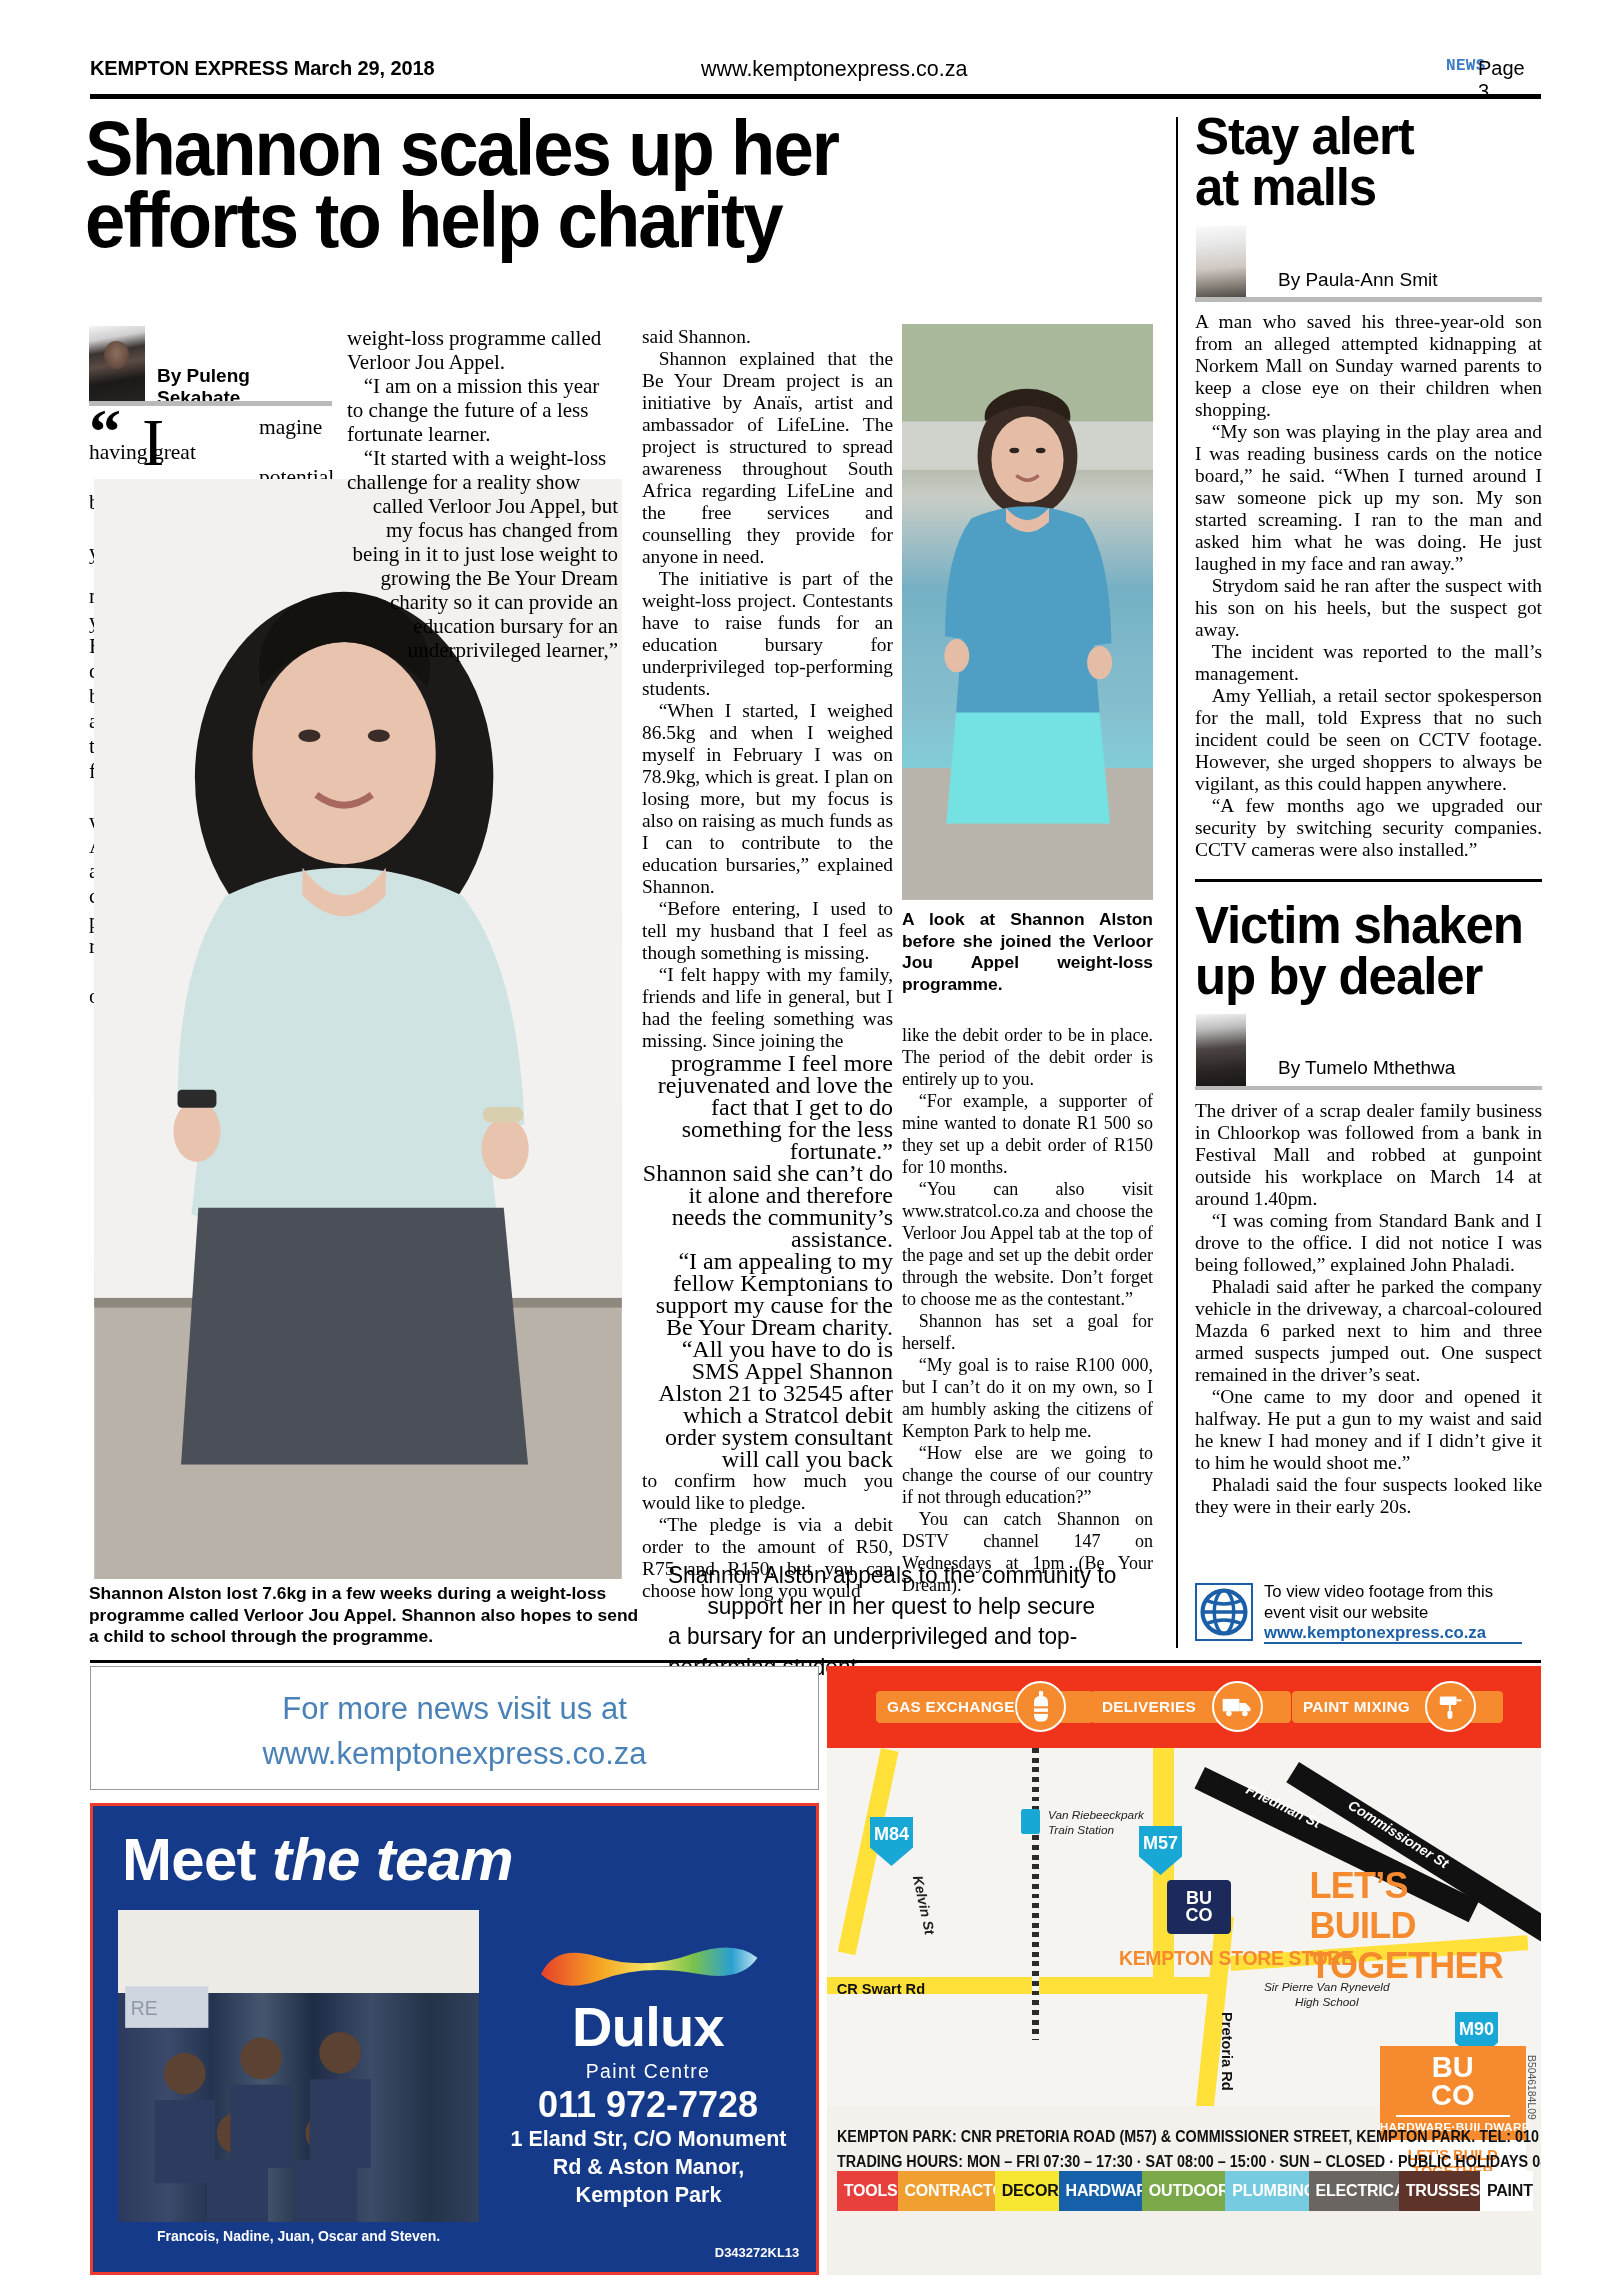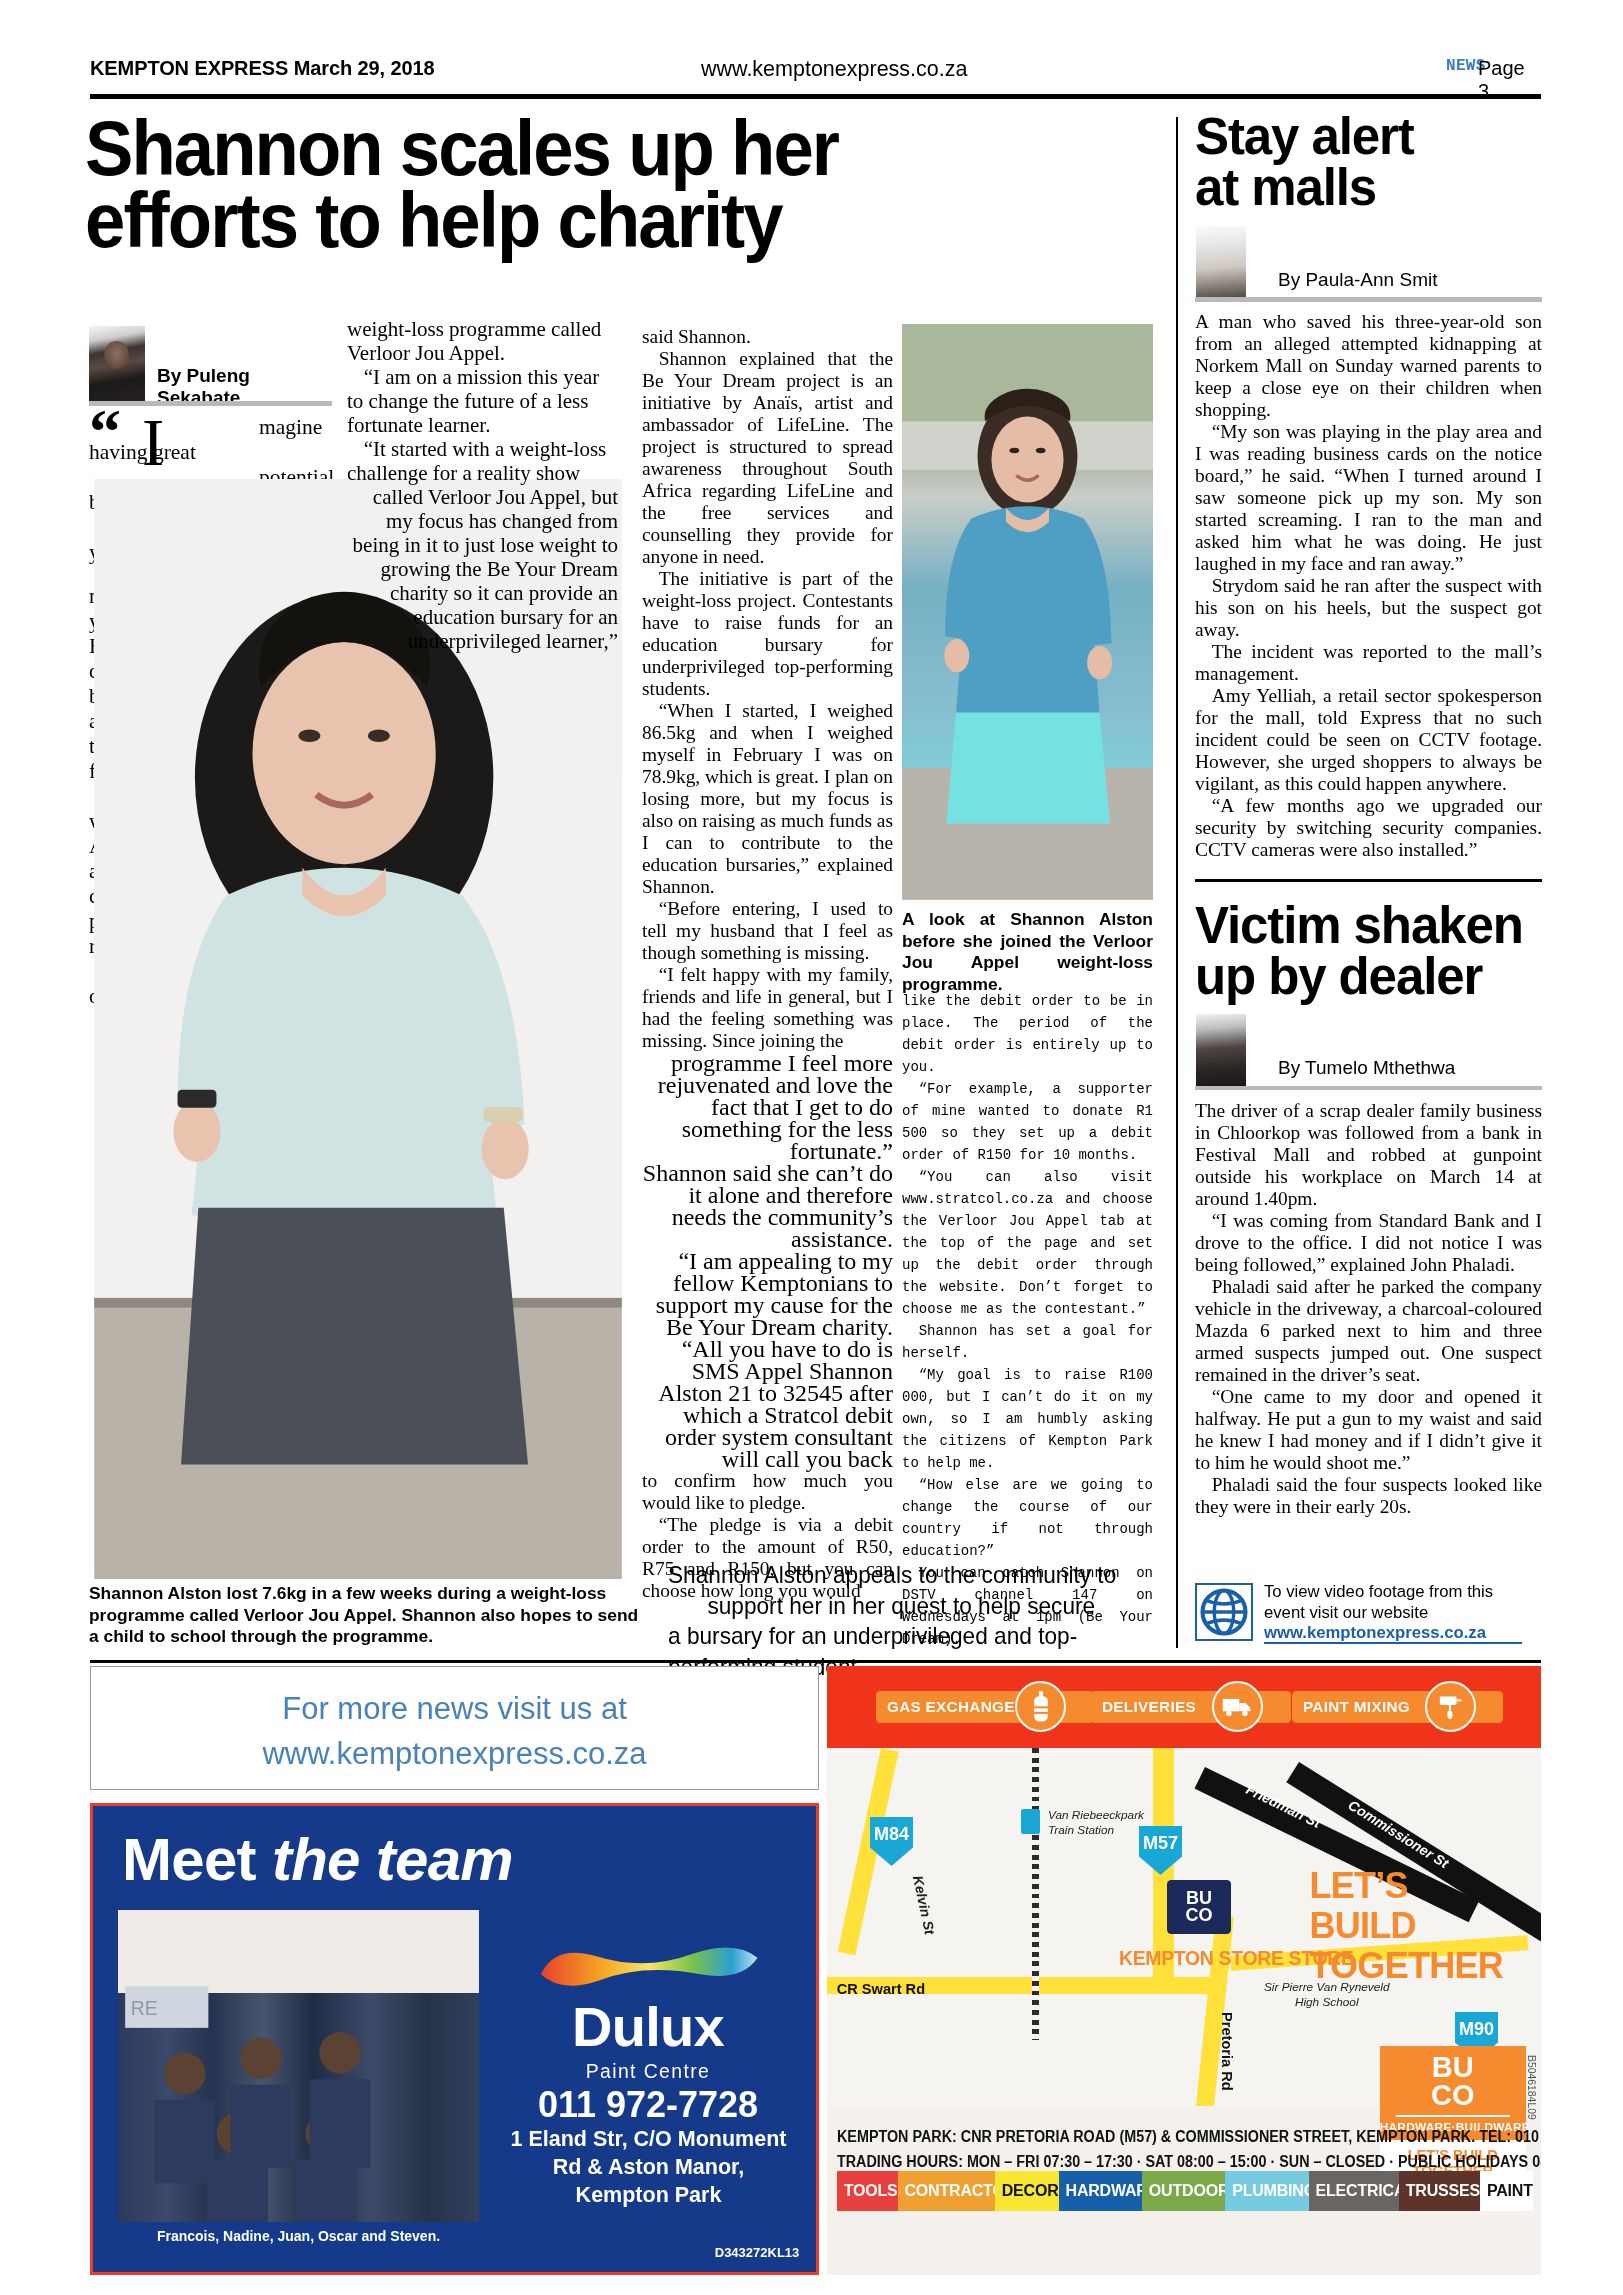--- a/index.html
+++ b/index.html
@@ -40,37 +40,37 @@
 
   
   .c1a{position:absolute;left:89px;top:415px;width:242px;font-size:21.5px;line-height:25px;
        font-family:"Liberation Serif",serif;}
   .c1a p{margin:0;}
   .c1a .ind1{text-indent:170px;}
   .c1b{position:absolute;left:89px;top:584px;width:172px;font-size:21.5px;line-height:25px;font-family:"Liberation Serif",serif;}
   .c1b p{margin:0;text-indent:19.4px;}
 
   
-  .c2{position:absolute;left:347px;top:317px;width:271px;}
+  .c2{position:absolute;left:347px;top:326px;width:271px;}
   .c2 .wide{width:271px;text-align:left;font-family:"Liberation Serif",serif;font-size:21px;line-height:24px;}
   .c2 .taper{font-family:"Liberation Serif",serif;font-size:21px;line-height:24px;text-align:right;}
   .c2 p{margin:0;}
 
   
   .c3{position:absolute;left:642px;top:326px;width:251px;}
   .c3 .flush{font-family:"Liberation Serif",serif;font-size:19.4px;line-height:22px;text-align:justify;}
   .c3 .flush p{margin:0;text-indent:16.7px;}
   .c3 .taper{font-family:"Liberation Serif",serif;font-size:24px;line-height:22px;text-align:right;}
   .c3 .taper p{margin:0;}
 
   
   .c4cap{position:absolute;left:902px;top:909px;width:251px;font-family:"Liberation Sans",sans-serif;
      font-size:17.4px;line-height:21.5px;font-weight:bold;text-align:justify;}
-  .c4{position:absolute;left:902px;top:990px;width:251px;font-family:Liberation Mono, monospace;
-     font-size:14px;line-height:22px;text-align:justify;}
+  .c4{position:absolute;left:902px;top:1024px;width:251px;font-family:Liberation Serif, serif;
+     font-size:18px;line-height:22px;text-align:justify;}
   .c4 p{margin:0;text-indent:16.7px;}
 
   
   .photo-main{position:absolute;left:94px;top:479px;width:528px;height:1100px;
      background:linear-gradient(180deg,#f6f5f3 0%,#eeedec 30%,#e7e6e4 60%,#dedddb 100%);overflow:hidden;}
   .photo-small{position:absolute;left:902px;top:324px;width:251px;height:576px;
      background:linear-gradient(180deg,#b9c2ae 0%,#97a58c 18%,#c9cdc6 30%,#76b0c4 46%,#86c0cf 68%,#7ddae0 86%,#cfd4cd 100%);overflow:hidden;}
 
   
   .cap-bottom{position:absolute;left:89px;top:1583px;width:555px;font-family:"Liberation Sans",sans-serif;

